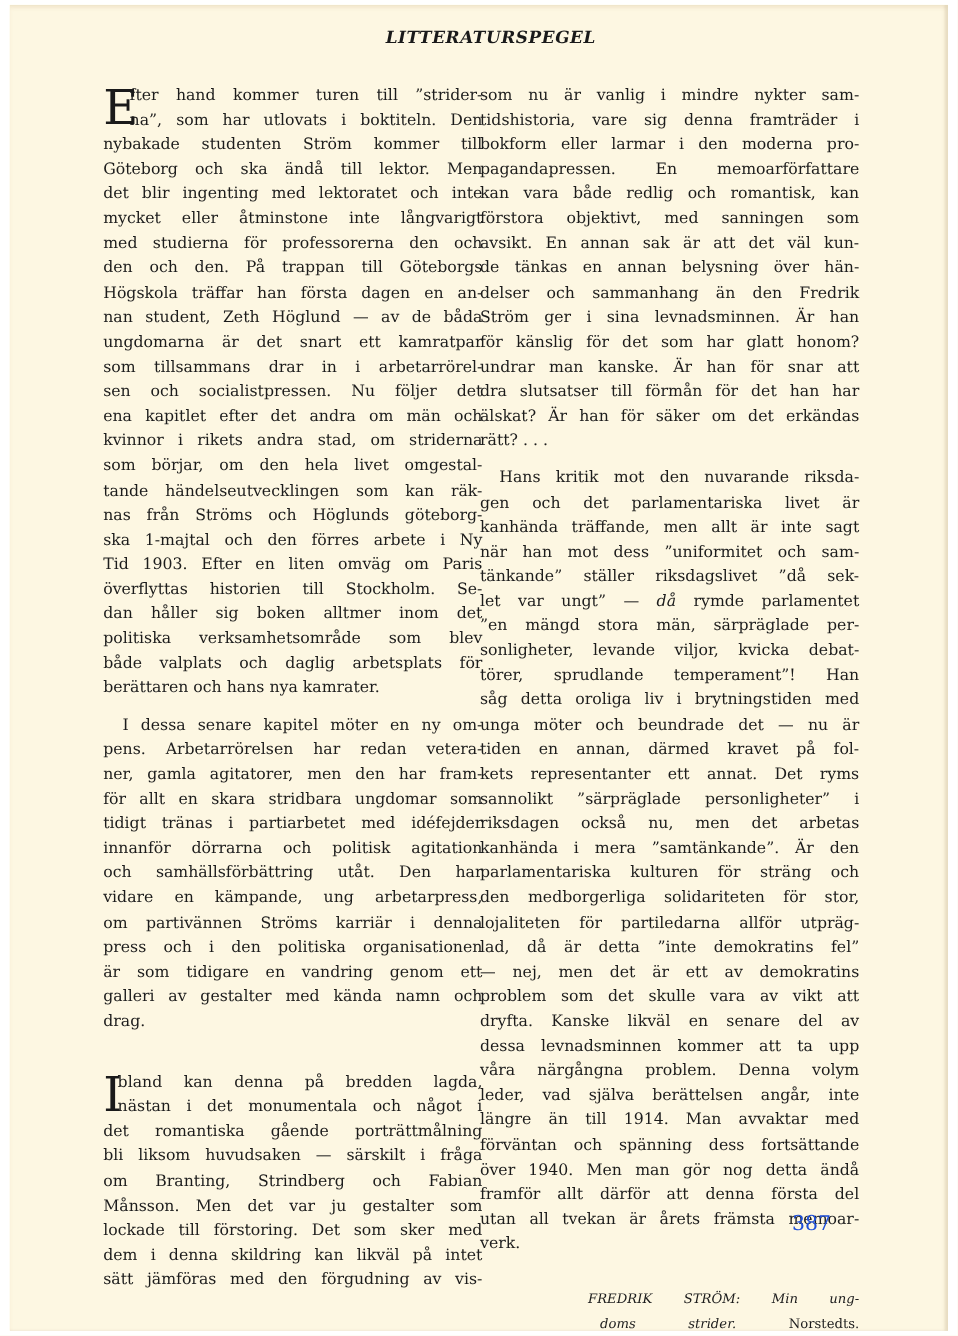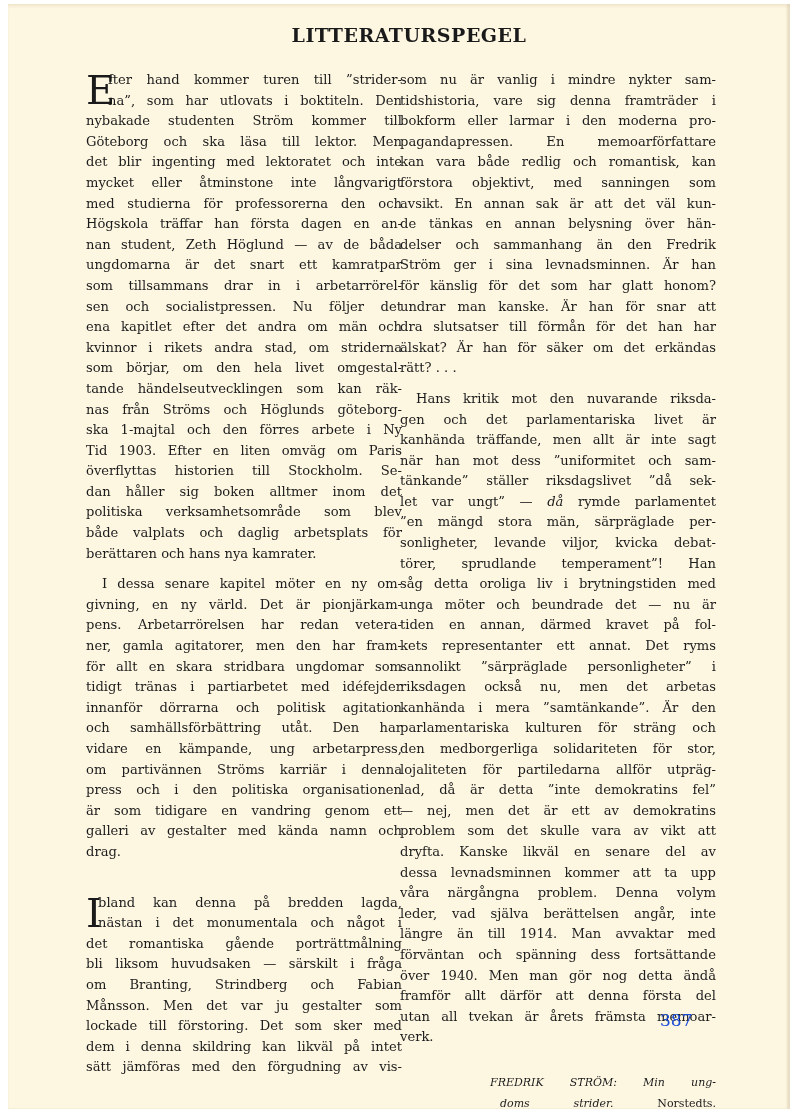--- a/index.html
+++ b/index.html
@@ -10,22 +10,22 @@
   }
   .page {
     position: absolute; left: 8px; top: 4px; width: 782px; height: 1105px;
     background: #fdf7e2;
     box-shadow: inset -3px 0 2px rgba(180,160,120,0.25), inset 0 3px 3px rgba(200,170,120,0.15);
   }
   .header {
     position: absolute; left: 0; right: 0; top: 20px;
     text-align: center;
     font-family: "DejaVu Serif", serif;
-    font-weight: bold;
-    font-size: 19px; letter-spacing: 0.5px; color: #1a1a1a;
+    font-style: italic; font-weight: bold;
+    font-size: 14px; letter-spacing: 0.5px; color: #1a1a1a;
     padding-left: 20px;
   }
   .col {
     position: absolute; top: 66px; width: 316px;
     font-family: "DejaVu Serif", serif;
     font-size: 13.1px; line-height: 20.6px; color: #1c1c1c;
   }
   .col.left { left: 78px; }
   .col.right { left: 392px; }
   .line {
@@ -66,24 +66,25 @@
 
   <div class="header">LITTERATURSPEGEL</div>
 
   <div class="col left">
     <div class="dropcap-wrap">
       <span class="dropcap">E</span>
       <div id="l-s1">
           <span class="line dc-line">fter hand kommer turen till ”strider-</span>
           <span class="line dc-line">na”, som har utlovats i boktiteln. Den</span>
           <span class="line">nybakade studenten Ström kommer till</span>
-          <span class="line">Göteborg och ska läsa till lektor. Men</span>
+          <span class="line">Göteborg och ska ändå till lektor. Men</span>
           <span class="line">det blir ingenting med lektoratet och inte</span>
           <span class="line">mycket eller åtminstone inte långvarigt</span>
           <span class="line">med studierna för professorerna den och</span>
+          <span class="line">den och den. På trappan till Göteborgs</span>
           <span class="line">Högskola träffar han första dagen en an-</span>
           <span class="line">nan student, Zeth Höglund — av de båda</span>
           <span class="line">ungdomarna är det snart ett kamratpar</span>
           <span class="line">som tillsammans drar in i arbetarrörel-</span>
           <span class="line">sen och socialistpressen. Nu följer det</span>
           <span class="line">ena kapitlet efter det andra om män och</span>
           <span class="line">kvinnor i rikets andra stad, om striderna</span>
           <span class="line">som börjar, om den hela livet omgestal-</span>
           <span class="line">tande händelseutvecklingen som kan räk-</span>
           <span class="line">nas från Ströms och Höglunds göteborg-</span>
@@ -92,21 +93,20 @@
           <span class="line">överflyttas historien till Stockholm. Se-</span>
           <span class="line">dan håller sig boken alltmer inom det</span>
           <span class="line">politiska verksamhetsområde som blev</span>
           <span class="line">både valplats och daglig arbetsplats för</span>
           <span class="line last">berättaren och hans nya kamrater.</span>
         </div>
     </div>
     <div class="para-gap"></div>
     <div id="l-p2">
         <span class="line indent">I dessa senare kapitel möter en ny om-</span>
-        <span class="line">givning, en ny värld. Det är pionjärkam-</span>
         <span class="line">pens. Arbetarrörelsen har redan vetera-</span>
         <span class="line">ner, gamla agitatorer, men den har fram-</span>
         <span class="line">för allt en skara stridbara ungdomar som</span>
         <span class="line">tidigt tränas i partiarbetet med idéfejder</span>
         <span class="line">innanför dörrarna och politisk agitation</span>
         <span class="line">och samhällsförbättring utåt. Den har</span>
         <span class="line">vidare en kämpande, ung arbetarpress,</span>
         <span class="line">om partivännen Ströms karriär i denna</span>
         <span class="line">press och i den politiska organisationen</span>
         <span class="line">är som tidigare en vandring genom ett</span>

